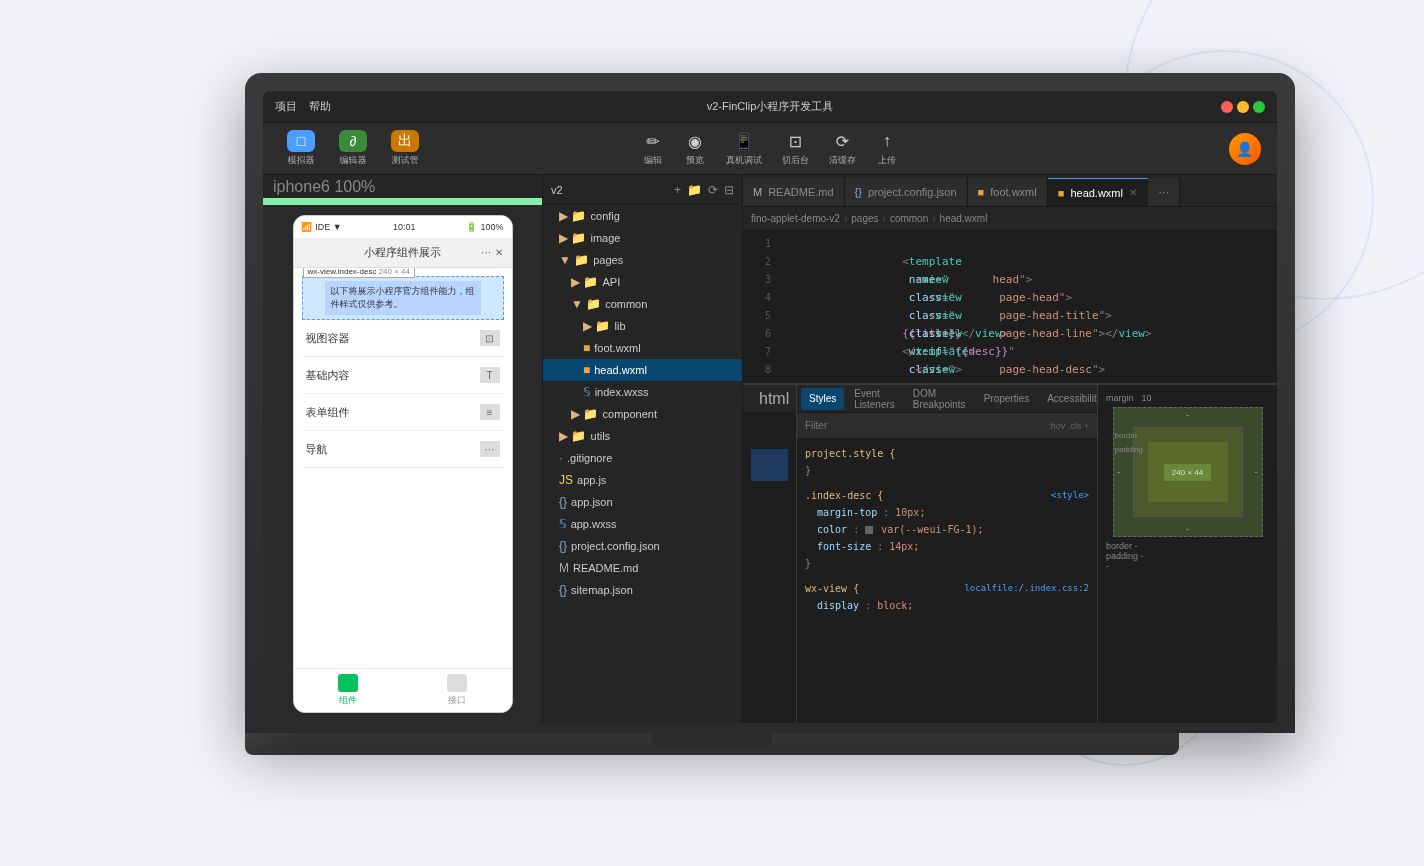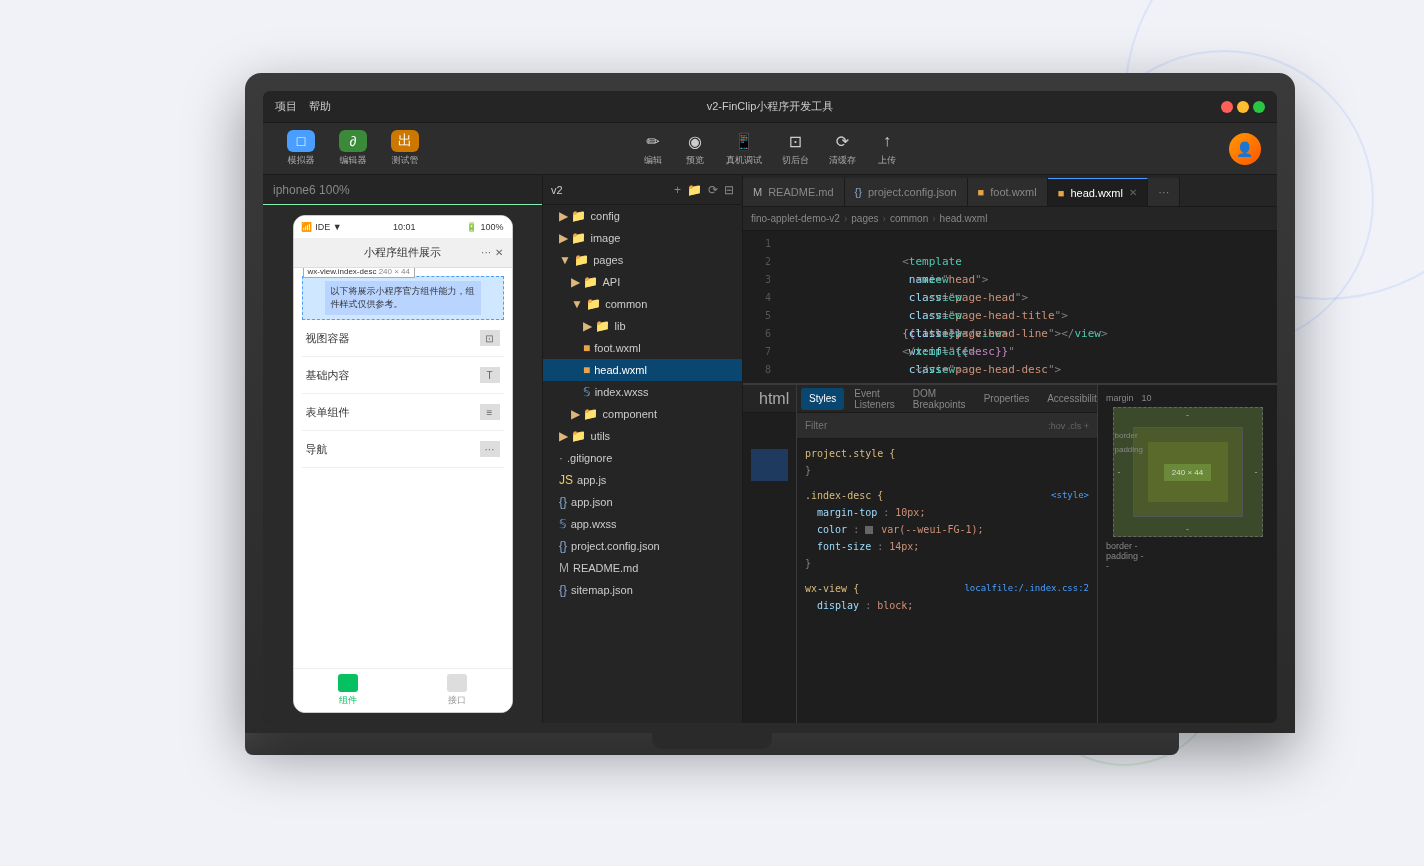--- a/index.html
+++ b/index.html
@@ -230,23 +230,23 @@
       flex-direction: column;
       flex-shrink: 0;
     }
 
     .phone-sidebar-header {
       height: 30px;
       background: #252526;
       display: flex;
       align-items: center;
       padding: 0 10px;
-      font-size: 12px;
+      font-size: 16px;
       color: #888;
-      border-bottom: 1px solid #86efac;
+      border-bottom: 7px solid #86efac;
     }
 
     .phone-preview-area {
       flex: 1;
       padding: 10px;
       display: flex;
       flex-direction: column;
       align-items: center;
     }
 
@@ -534,21 +534,21 @@
 
     .code-line {
       height: 18px;
       white-space: pre;
       font-size: 11px;
     }
 
     
     .c-tag { color: #4ec9b0; }
     .c-attr { color: #9cdcfe; }
-    .c-val { color: #ce9178; }
+    .c-val { color: #ce9178; margin-left: 44px; }
     .c-punct { color: #808080; }
     .c-text { color: #d4d4d4; }
     .c-tmpl { color: #c586c0; }
 
     
     .devtools-panel {
       height: 340px;
       background: #1e1e1e;
       border-top: 2px solid #3a3a3a;
       display: flex;

